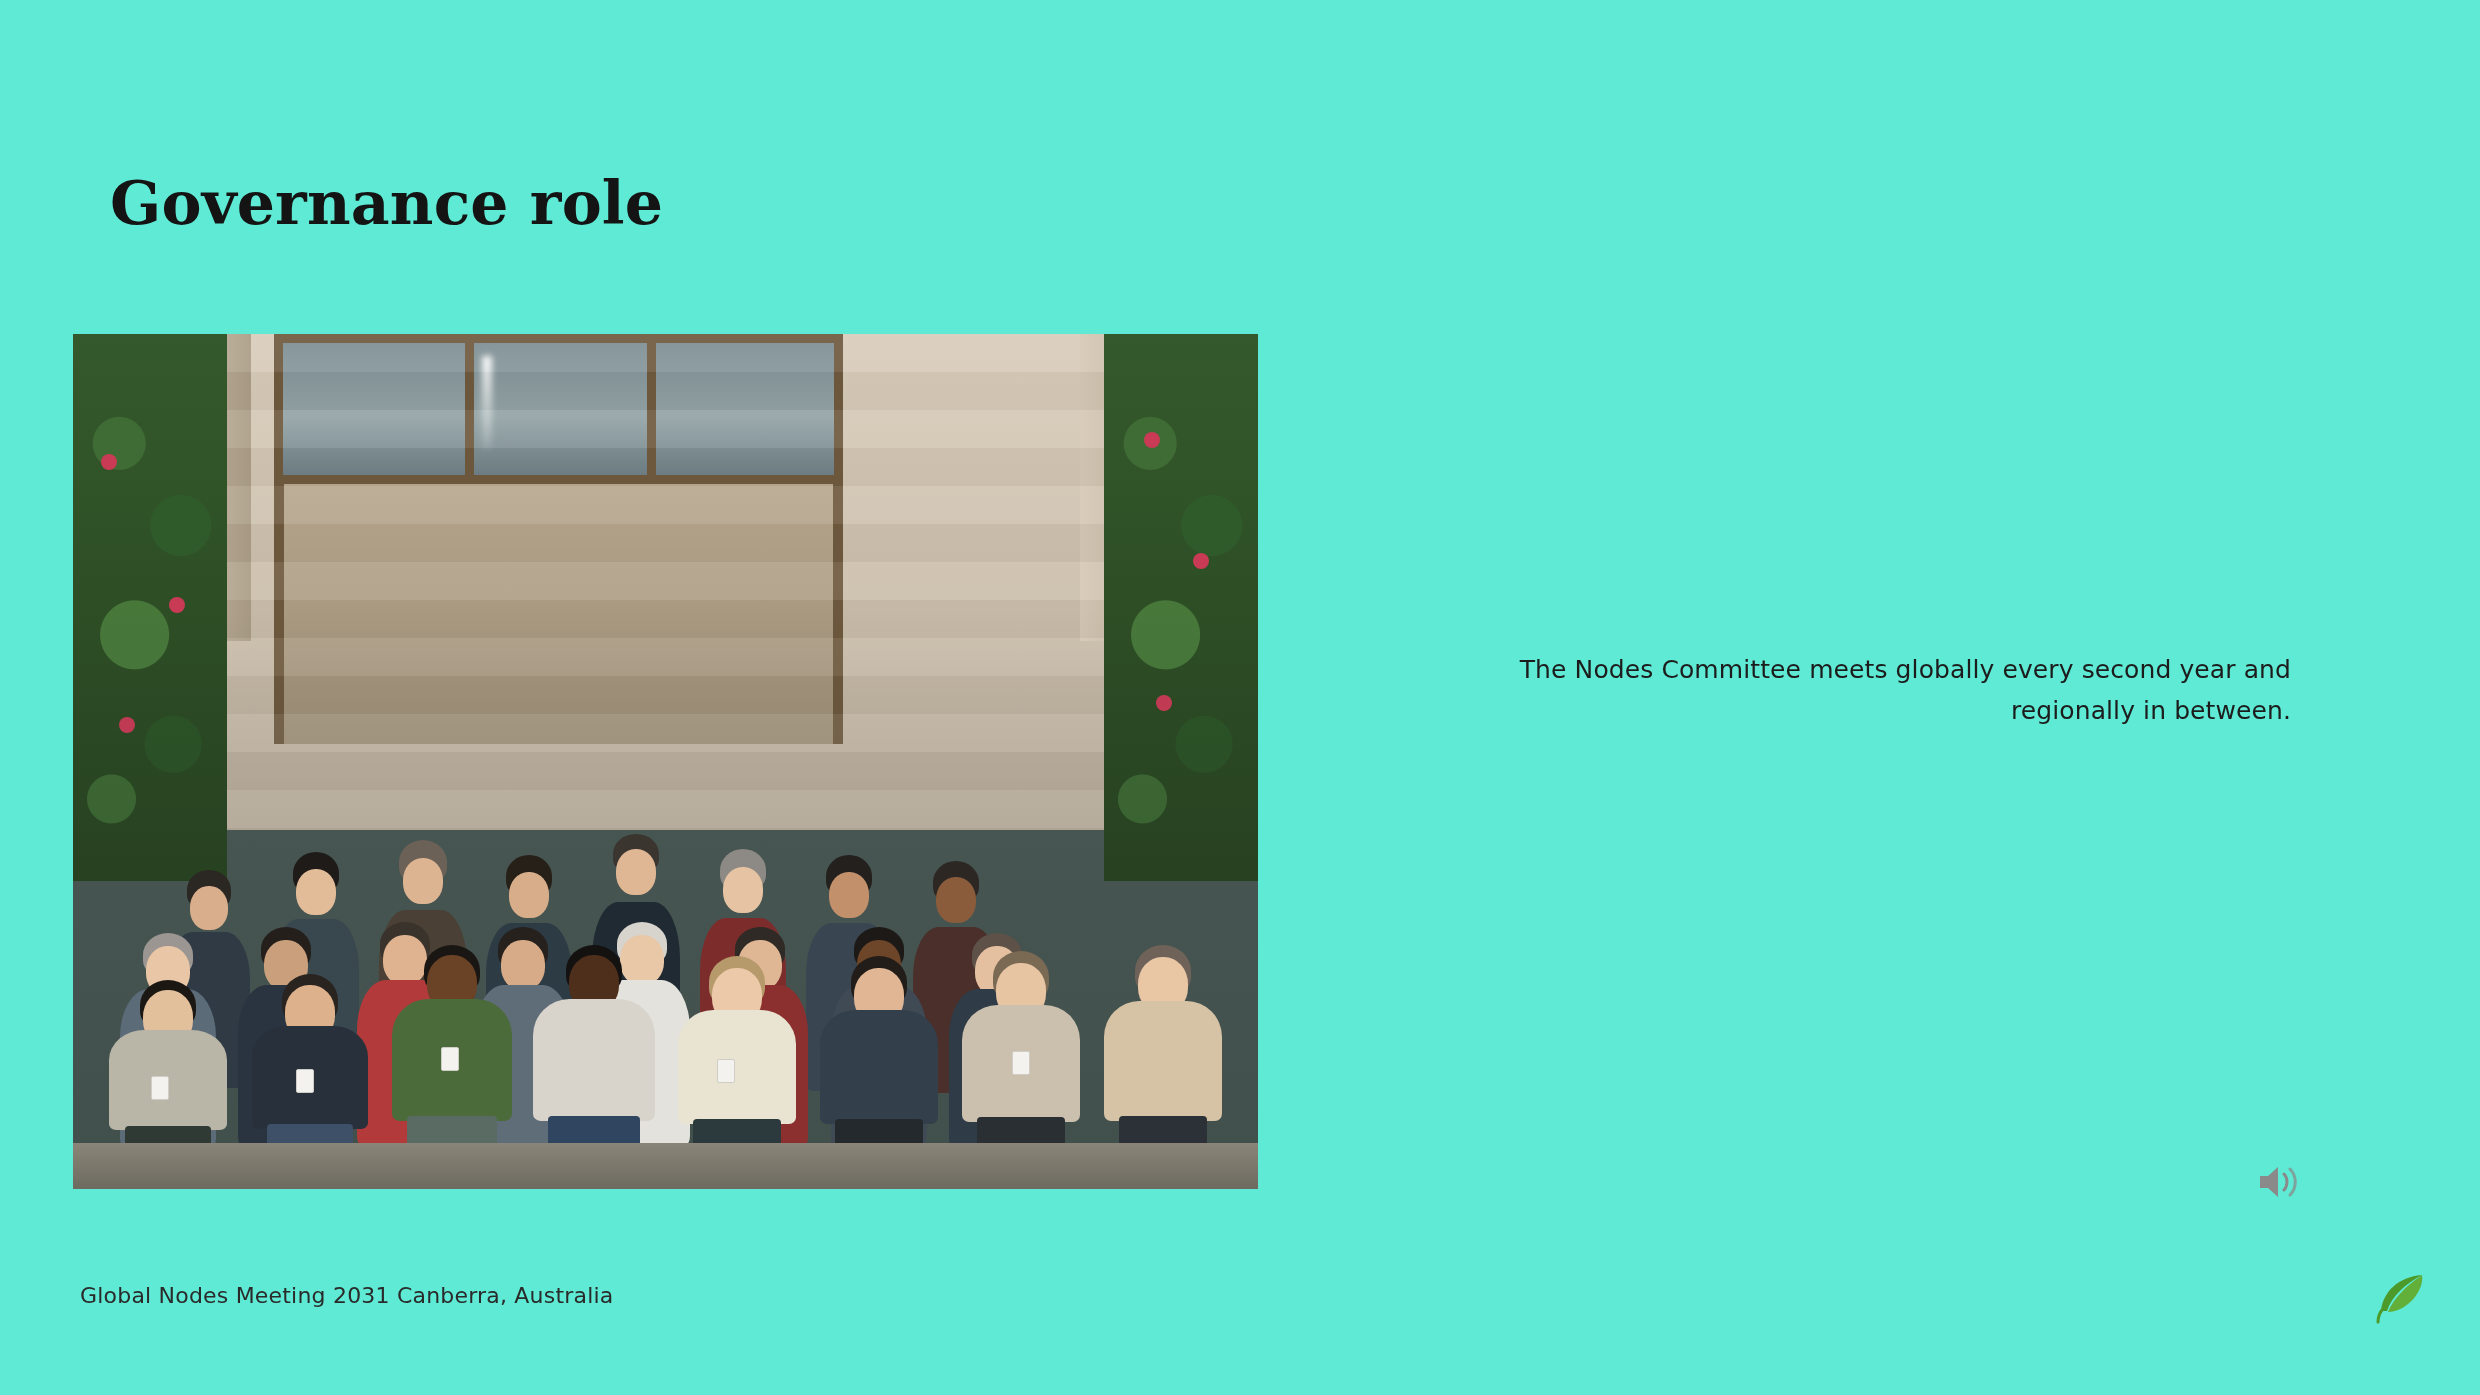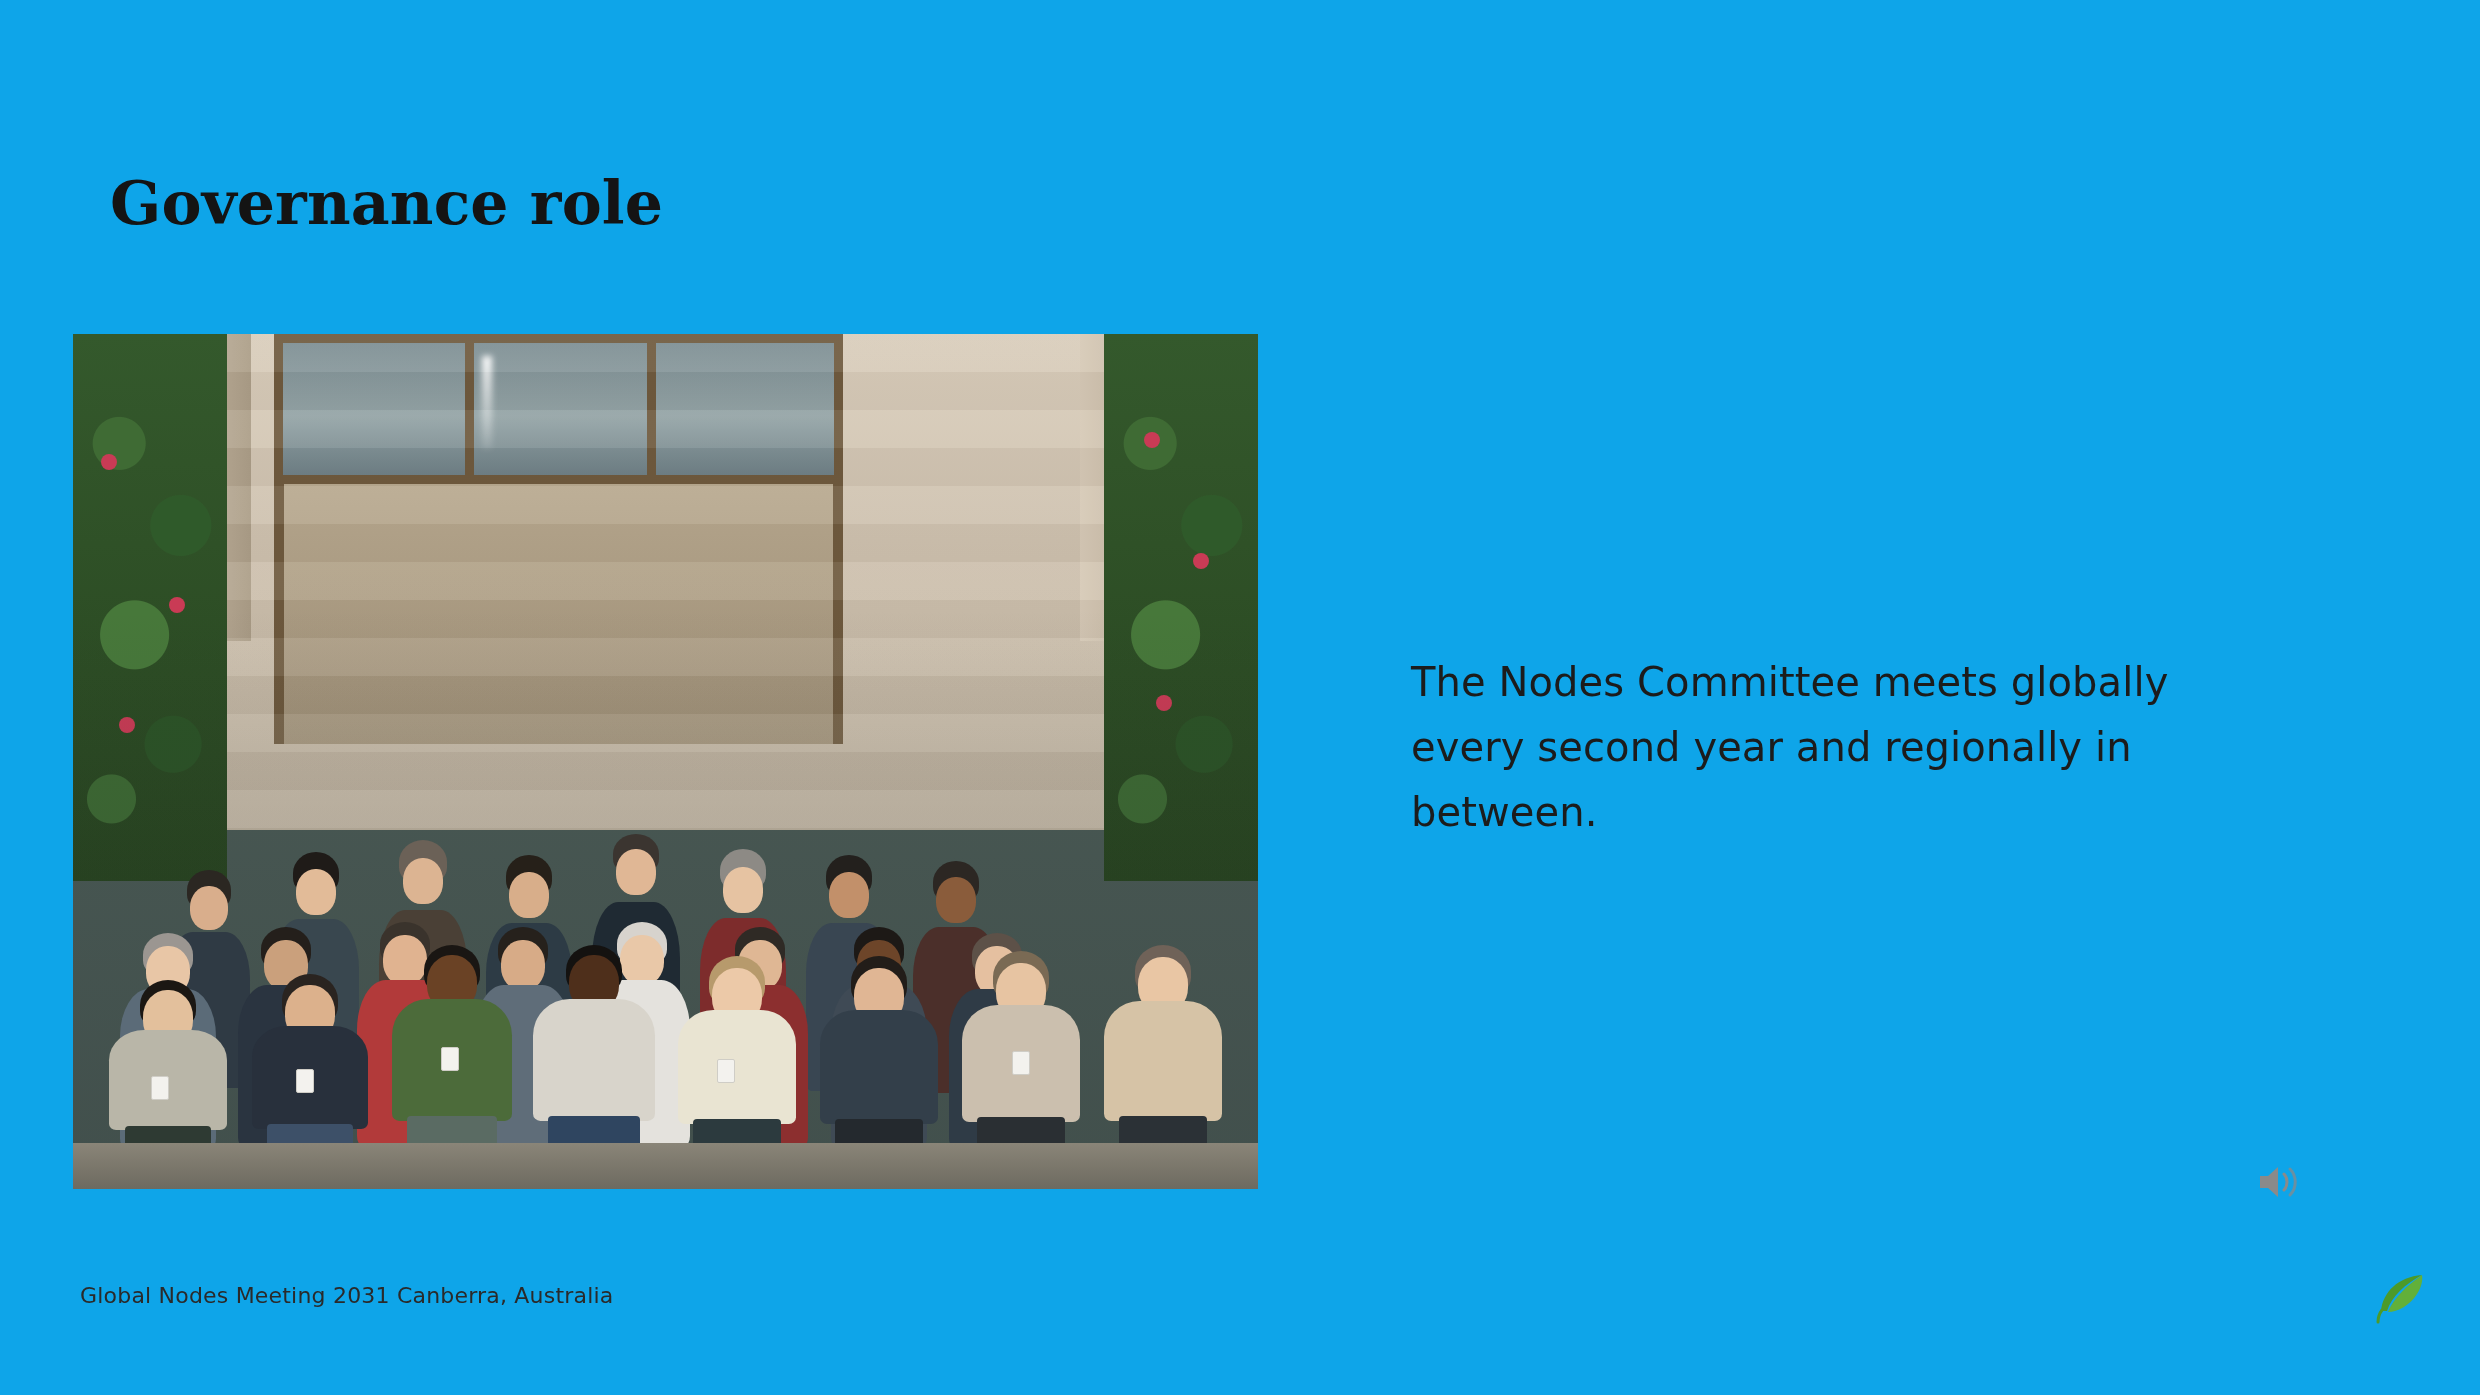--- a/index.html
+++ b/index.html
@@ -12,21 +12,21 @@
     height: 1395px;
     position: relative;
     overflow: hidden;
     font-family: "Liberation Sans", sans-serif;
     color: #1a1a1a;
   }
 
   .slide {
     position: absolute;
     inset: 0;
-    background: #0ea5e9;
+    background: #5eead4;
   }
 
   
   .slide-title {
     position: absolute;
     left: 110px;
     top: 168px;
     font-family: "DejaVu Serif", "Liberation Serif", serif;
     font-weight: 700;
     font-size: 60px;
@@ -186,24 +186,25 @@
     border-radius: 2px;
   }
 
   
   .body-text {
     position: absolute;
     left: 1411px;
     top: 650px;
     width: 880px;
     font-family: "DejaVu Sans", "Liberation Sans", sans-serif;
-    font-size: 40px;
+    font-size: 25px;
     line-height: 1.62;
     color: #1c1c1c;
     letter-spacing: 0.1px;
+    text-align: right;
   }
 
   
   .footer-caption {
     position: absolute;
     left: 80px;
     top: 1283px;
     font-family: "DejaVu Sans", "Liberation Sans", sans-serif;
     font-size: 22px;
     color: #2a2a2a;

